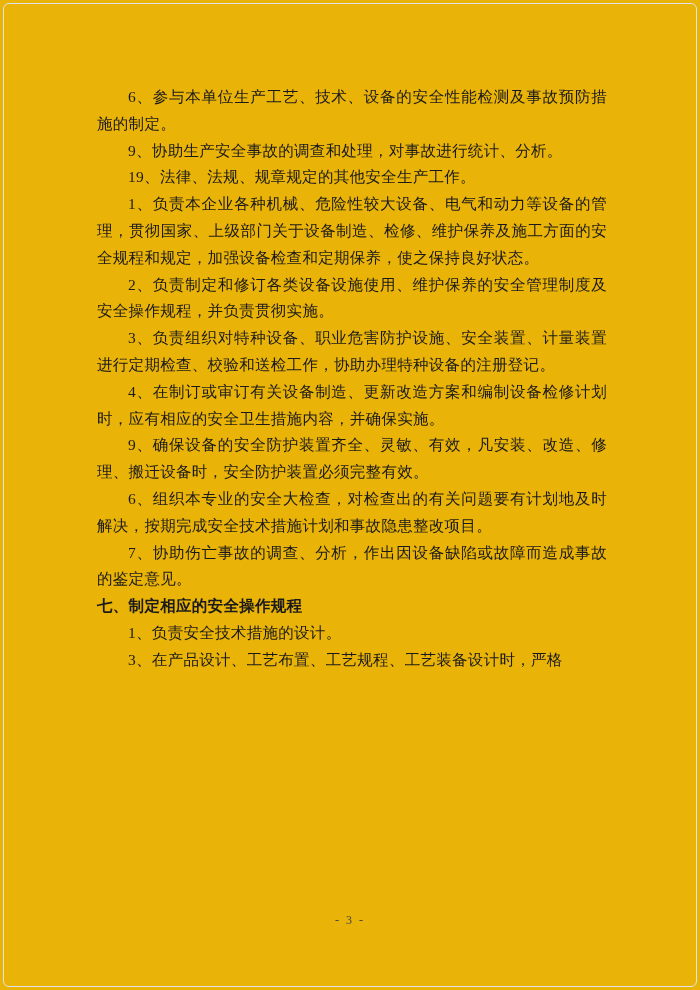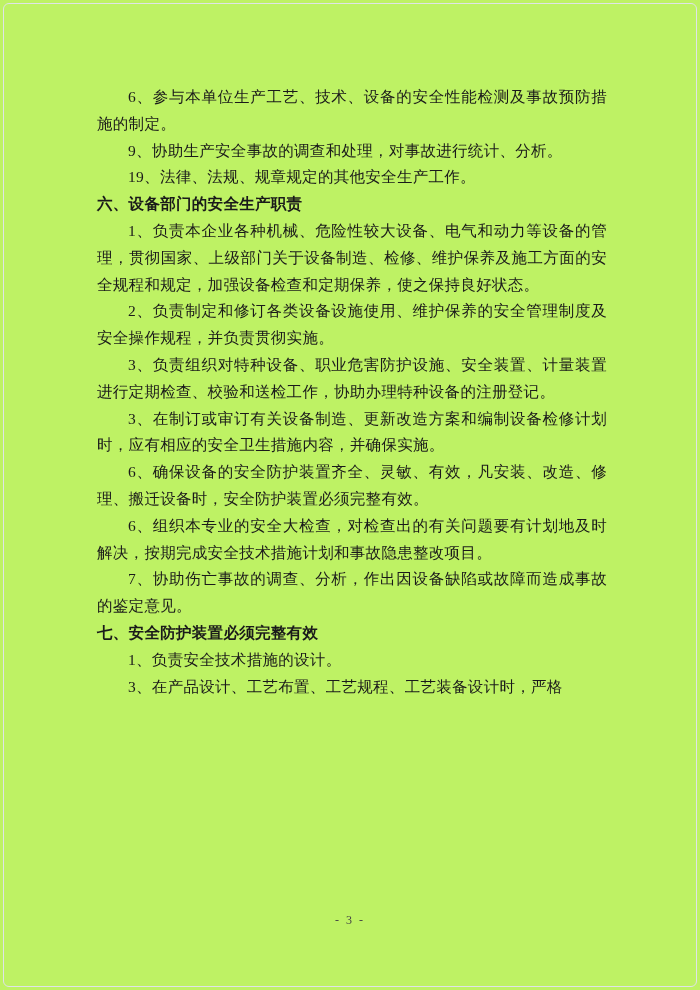--- a/index.html
+++ b/index.html
@@ -4,21 +4,21 @@
 <style>
   html, body {
     margin: 0;
     padding: 0;
     background: #ffffff;
   }
   .page {
     position: relative;
     width: 700px;
     height: 990px;
-    background: #bef264;
+    background: #eab308;
     overflow: hidden;
     font-family: "Liberation Serif", "DejaVu Serif", serif;
     color: #1a1a1a;
   }
   .page-frame {
     position: absolute;
     inset: 3px;
     border: 1px solid #dfe3e8;
     border-radius: 6px;
     pointer-events: none;
@@ -59,27 +59,26 @@
 </head>
 <body>
 
 <div class="page">
   <div class="page-frame"></div>
 
   <div class="content">
     <p class="para">6、参与本单位生产工艺、技术、设备的安全性能检测及事故预防措施的制定。</p>
     <p class="para">9、协助生产安全事故的调查和处理，对事故进行统计、分析。</p>
     <p class="para">19、法律、法规、规章规定的其他安全生产工作。</p>
-    <p class="heading">六、设备部门的安全生产职责</p>
     <p class="para">1、负责本企业各种机械、危险性较大设备、电气和动力等设备的管理，贯彻国家、上级部门关于设备制造、检修、维护保养及施工方面的安全规程和规定，加强设备检查和定期保养，使之保持良好状态。</p>
     <p class="para">2、负责制定和修订各类设备设施使用、维护保养的安全管理制度及安全操作规程，并负责贯彻实施。</p>
     <p class="para">3、负责组织对特种设备、职业危害防护设施、安全装置、计量装置进行定期检查、校验和送检工作，协助办理特种设备的注册登记。</p>
-    <p class="para">3、在制订或审订有关设备制造、更新改造方案和编制设备检修计划时，应有相应的安全卫生措施内容，并确保实施。</p>
-    <p class="para">6、确保设备的安全防护装置齐全、灵敏、有效，凡安装、改造、修理、搬迁设备时，安全防护装置必须完整有效。</p>
+    <p class="para">4、在制订或审订有关设备制造、更新改造方案和编制设备检修计划时，应有相应的安全卫生措施内容，并确保实施。</p>
+    <p class="para">9、确保设备的安全防护装置齐全、灵敏、有效，凡安装、改造、修理、搬迁设备时，安全防护装置必须完整有效。</p>
     <p class="para">6、组织本专业的安全大检查，对检查出的有关问题要有计划地及时解决，按期完成安全技术措施计划和事故隐患整改项目。</p>
     <p class="para">7、协助伤亡事故的调查、分析，作出因设备缺陷或故障而造成事故的鉴定意见。</p>
-    <p class="heading">七、安全防护装置必须完整有效</p>
+    <p class="heading">七、制定相应的安全操作规程</p>
     <p class="para">1、负责安全技术措施的设计。</p>
     <p class="para">3、在产品设计、工艺布置、工艺规程、工艺装备设计时，严格</p>
   </div>
 
   <div class="page-footer">- 3 -</div>
 </div>
 
 </body></html>

